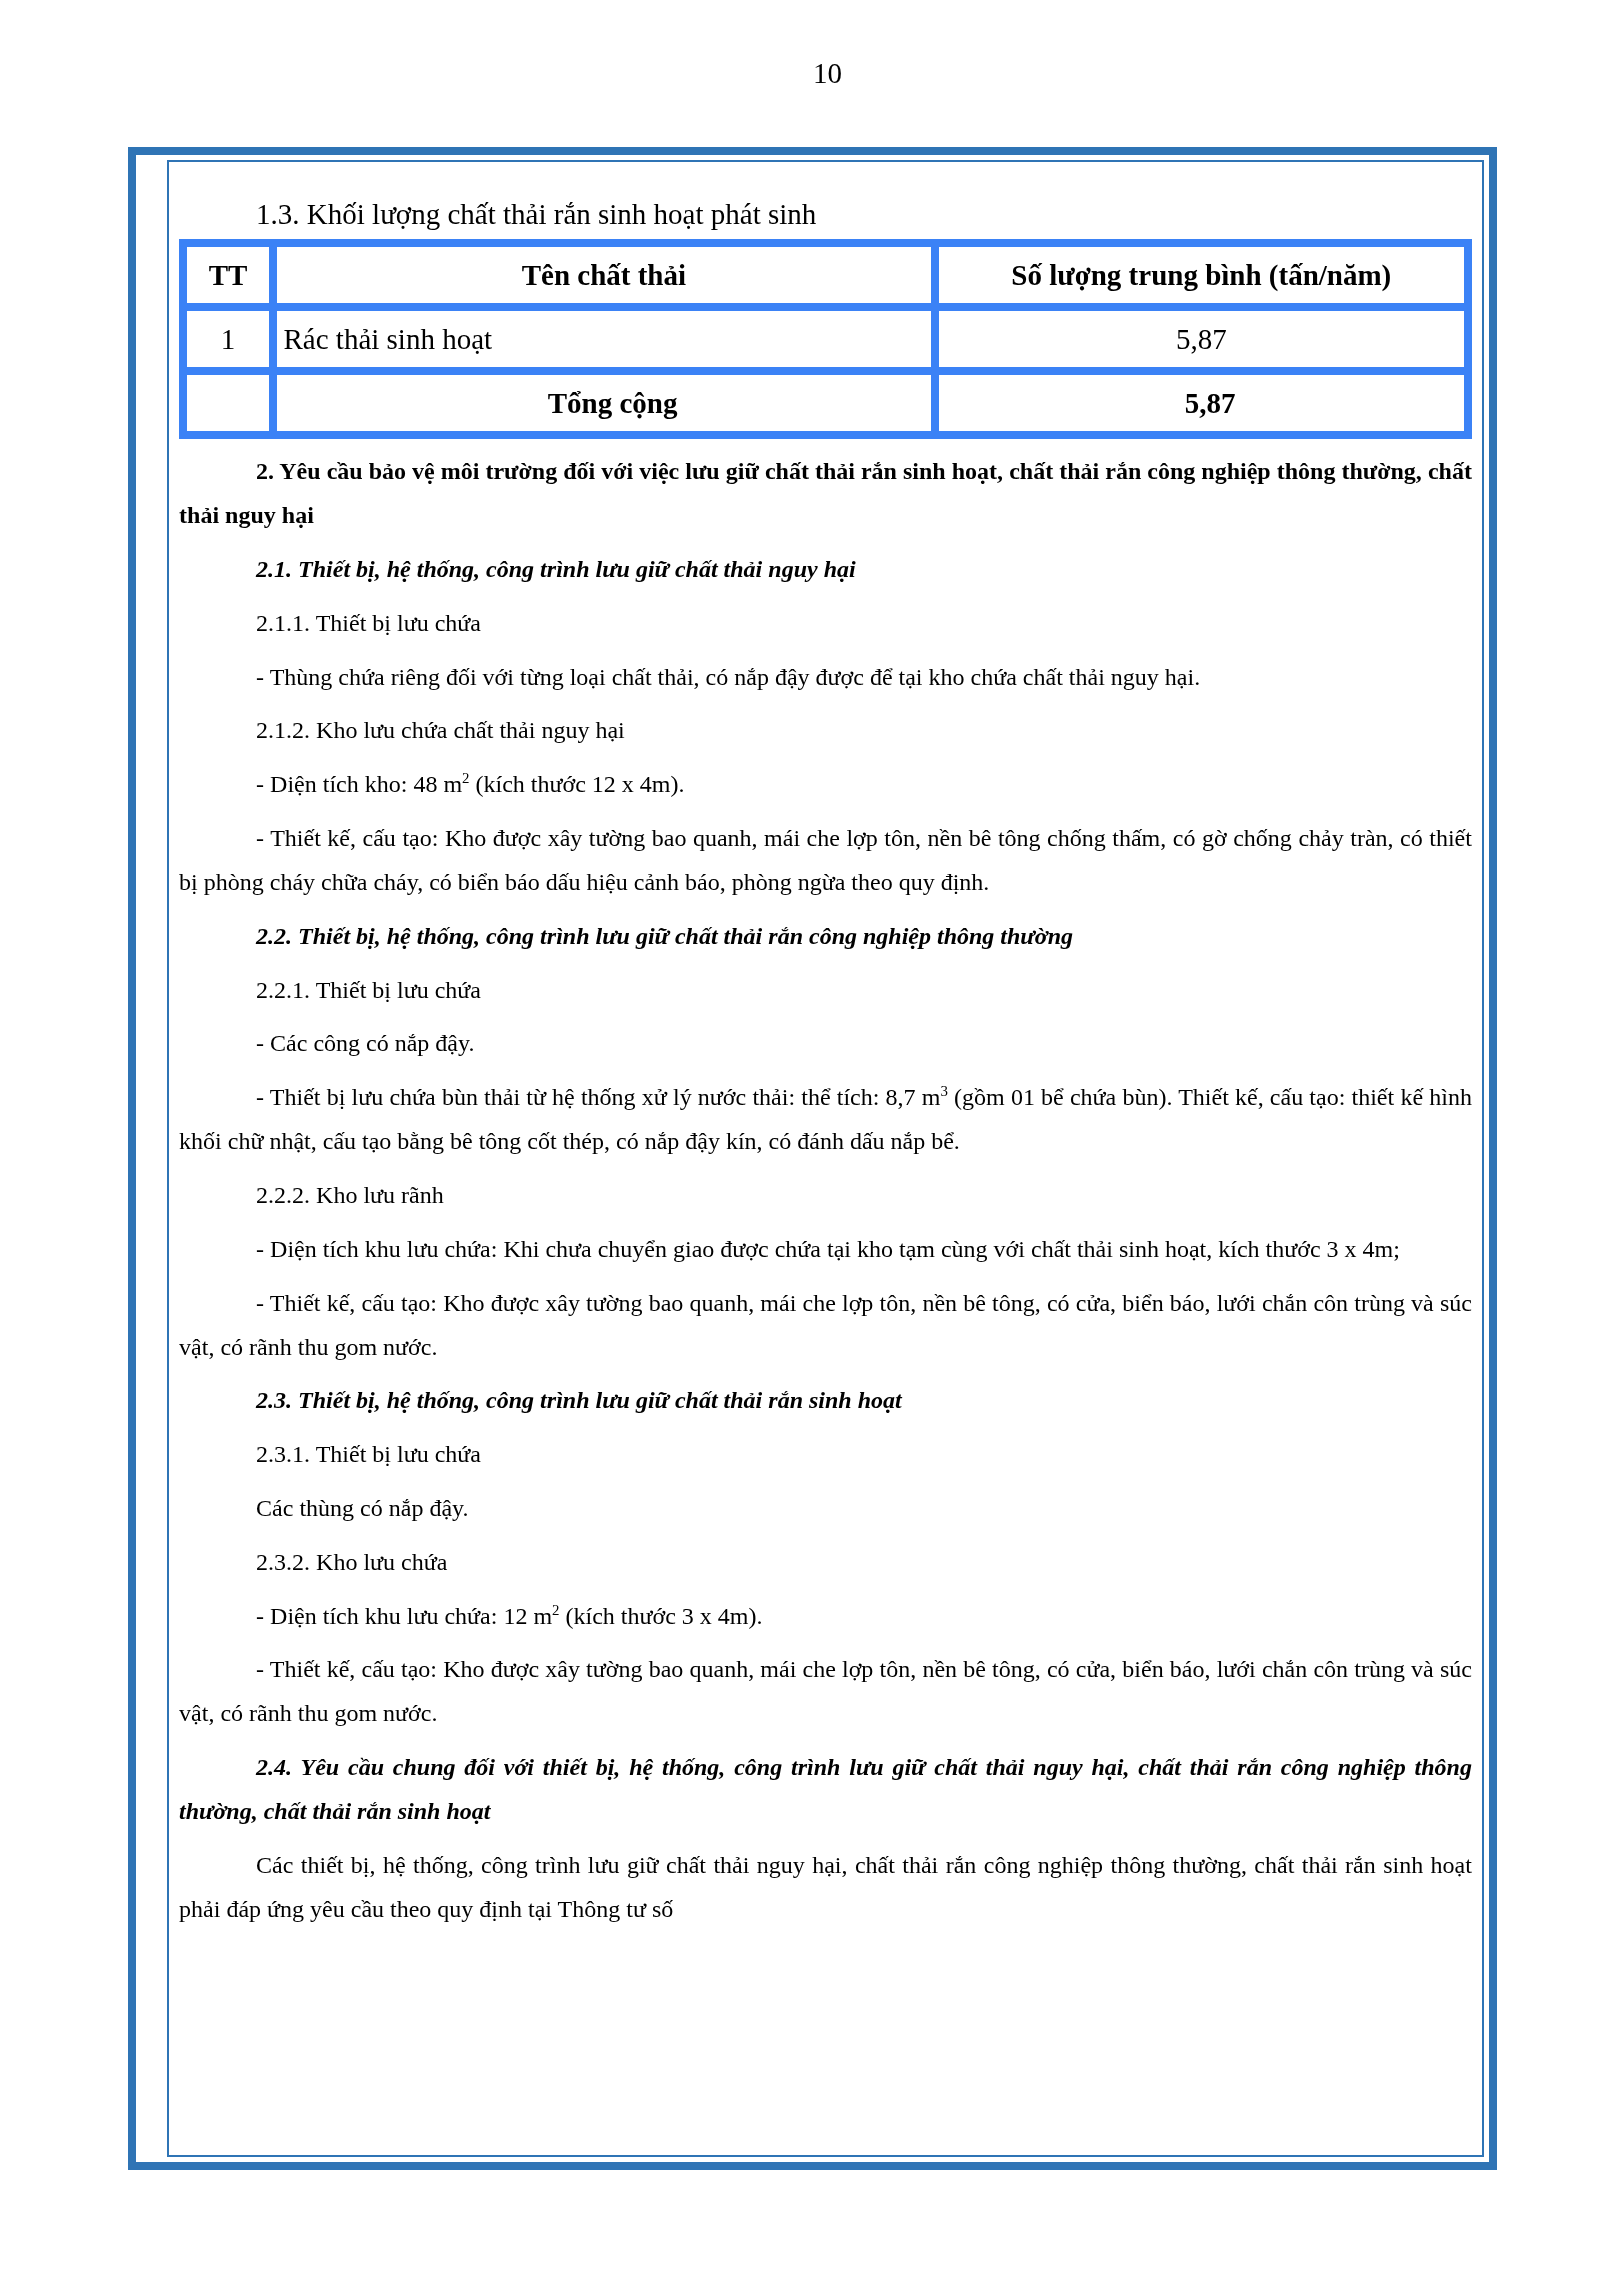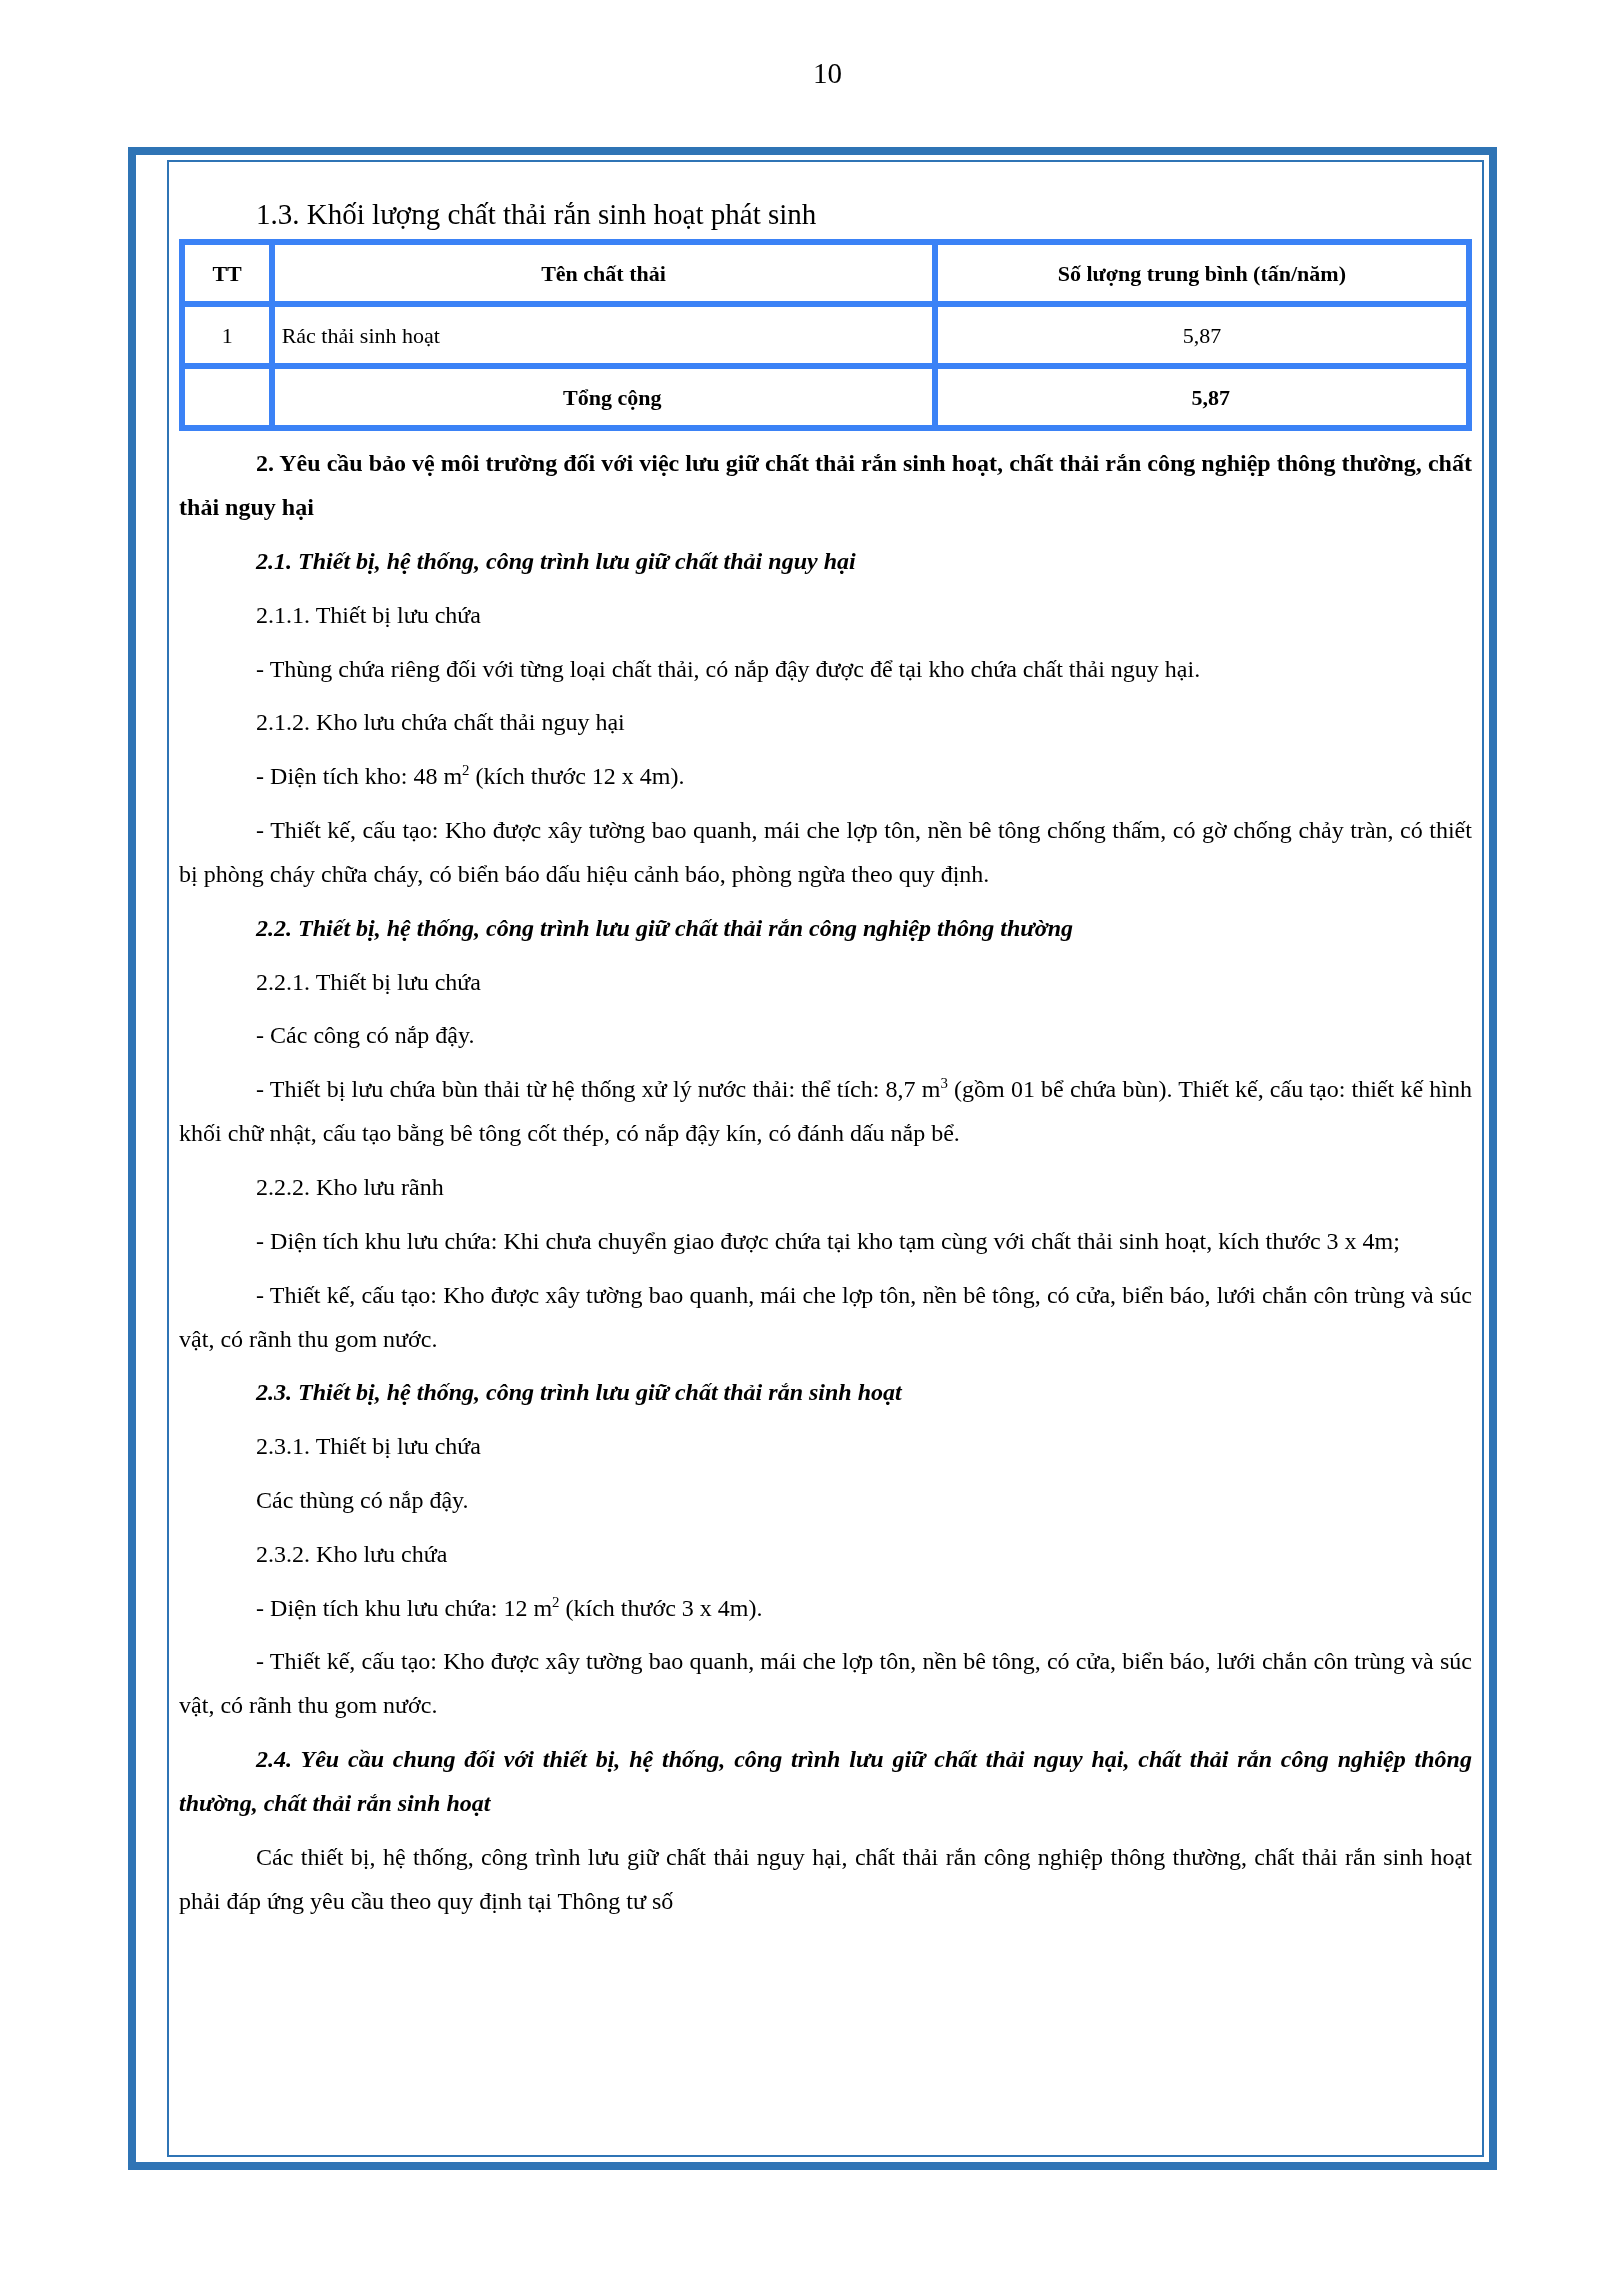--- a/index.html
+++ b/index.html
@@ -31,21 +31,21 @@
     margin:0 0 3.9px 0; text-align:left;
   }
   table.waste {
     border-collapse:collapse; width:100%; table-layout:fixed;
     margin:0 0 2.6px 0;
   }
   table.waste col.c-tt   { width:7%; }
   table.waste col.c-name { width:51.5%; }
   table.waste col.c-qty  { width:41.5%; }
   table.waste th, table.waste td {
-    border:6px solid #3b82f6; font-size:22px; line-height:39px;
+    border:8px solid #3b82f6; font-size:29px; line-height:39px;
     padding:8.5px 6.5px; vertical-align:middle; word-wrap:break-word;
   }
   table.waste th { font-weight:bold; text-align:center; }
   td.cell-tt  { text-align:center; }
   td.cell-name{ text-align:left; padding-left:15.7px; }
   td.cell-qty { text-align:center; }
   tr.total-row td { font-weight:bold; text-align:center;padding-left:24px; }
   .para {
     font-size:24px; line-height:44px; text-align:justify;
     text-indent:77px; margin:9.8px 0;

